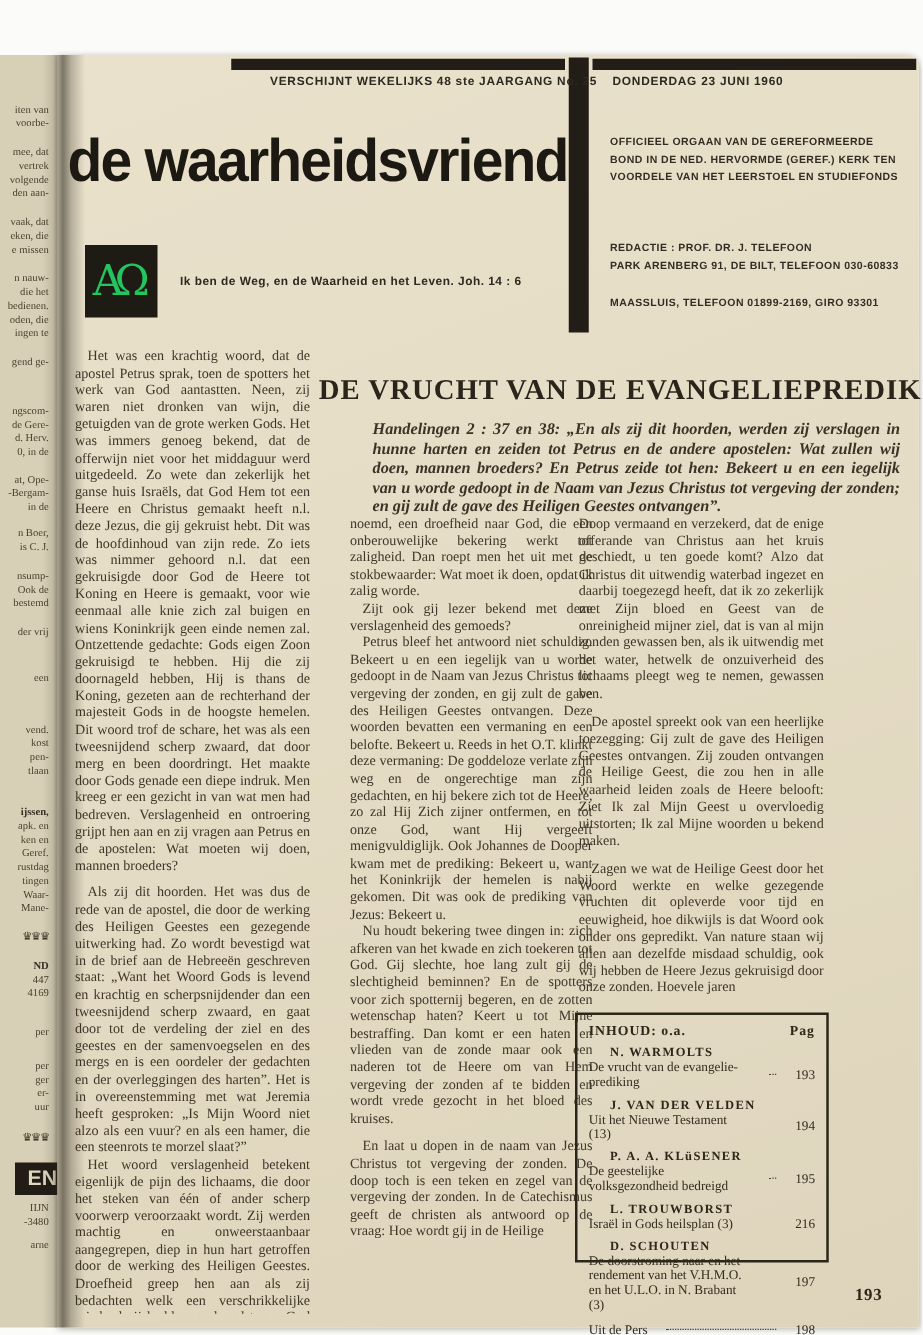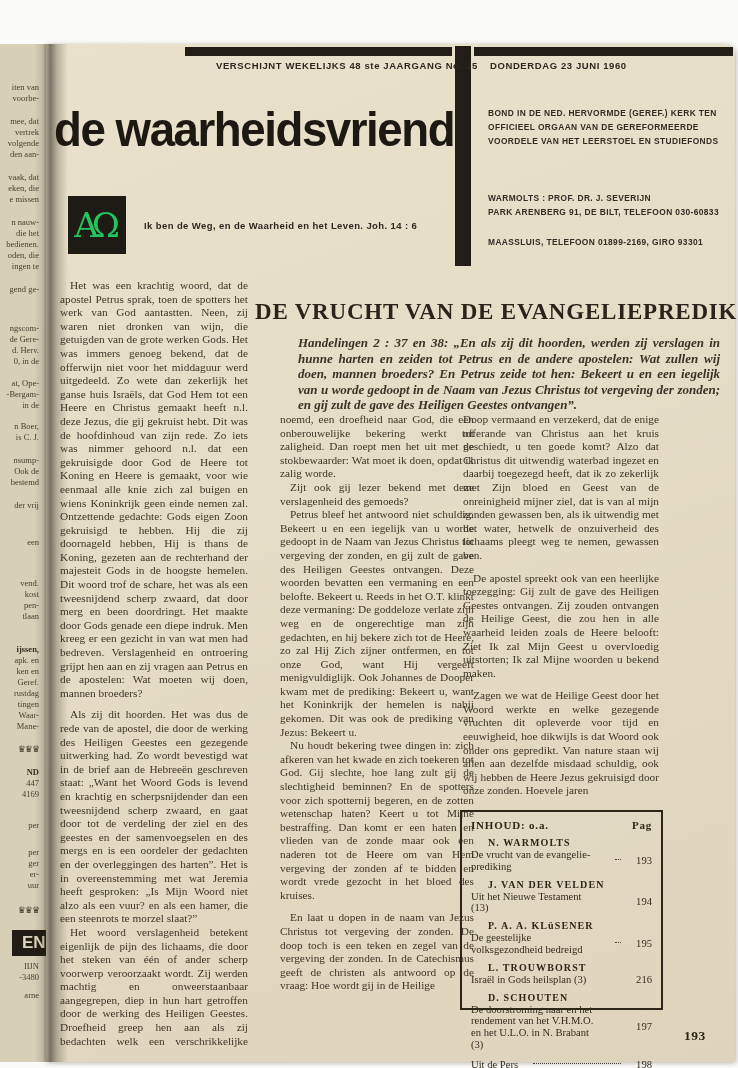--- a/index.html
+++ b/index.html
@@ -190,26 +190,26 @@
     <div class="abs issue-line" style="left:444px;top:16px;">DONDERDAG 23 JUNI 1960</div>
 
     <div class="abs" id="masthead-title">de waarheidsvriend</div>
 
     <div class="abs" id="logo">
       <span>ΑΩ</span>
     </div>
     <div class="abs" id="motto">Ik ben de Weg, en de Waarheid en het Leven. Joh. 14 : 6</div>
 
     <div class="abs infoblock" style="left:442px;top:62px;">
+      <div>OFFICIEEL ORGAAN VAN DE GEREFORMEERDE</div>
       <div>BOND IN DE NED. HERVORMDE (GEREF.) KERK TEN</div>
-      <div>OFFICIEEL ORGAAN VAN DE GEREFORMEERDE</div>
       <div>VOORDELE VAN HET LEERSTOEL EN STUDIEFONDS</div>
     </div>
     <div class="abs infoblock" style="left:442px;top:147px;">
-      <div>WARMOLTS : PROF. DR. J. SEVERIJN</div>
+      <div>REDACTIE : PROF. DR. J. TELEFOON</div>
       <div>PARK ARENBERG 91, DE BILT, TELEFOON 030-60833</div>
     </div>
     <div class="abs infoblock" style="left:442px;top:191px;">
       <div>MAASSLUIS, TELEFOON 01899-2169, GIRO 93301</div>
     </div>
 
     <div class="abs" id="headline">DE VRUCHT VAN DE EVANGELIEPREDIKING</div>
     <div class="abs" id="scripture">Handelingen 2 : 37 en 38: „En als zij dit hoorden, werden zij verslagen in hunne harten en zeiden tot Petrus en de andere apostelen: Wat zullen wij doen, mannen broeders? En Petrus zeide tot hen: Bekeert u en een iegelijk van u worde gedoopt in de Naam van Jezus Christus tot vergeving der zonden; en gij zult de gave des Heiligen Geestes ontvangen”.</div>
 
     <div class="abs col" id="col1">

